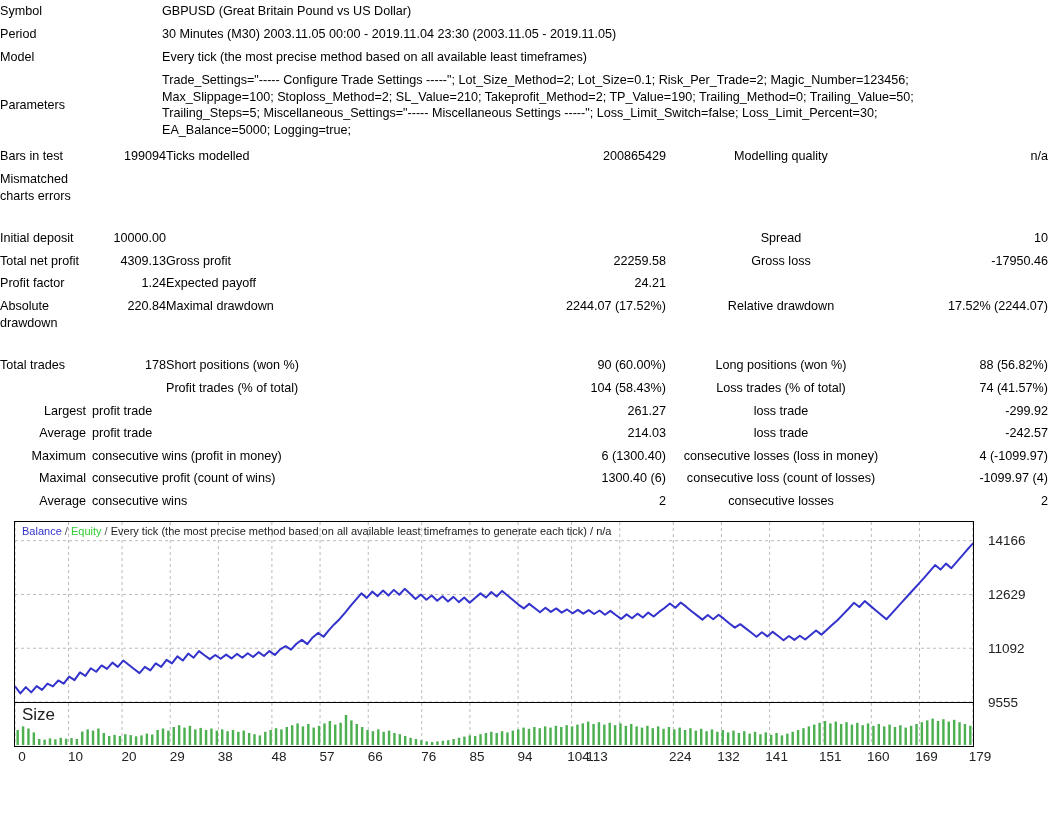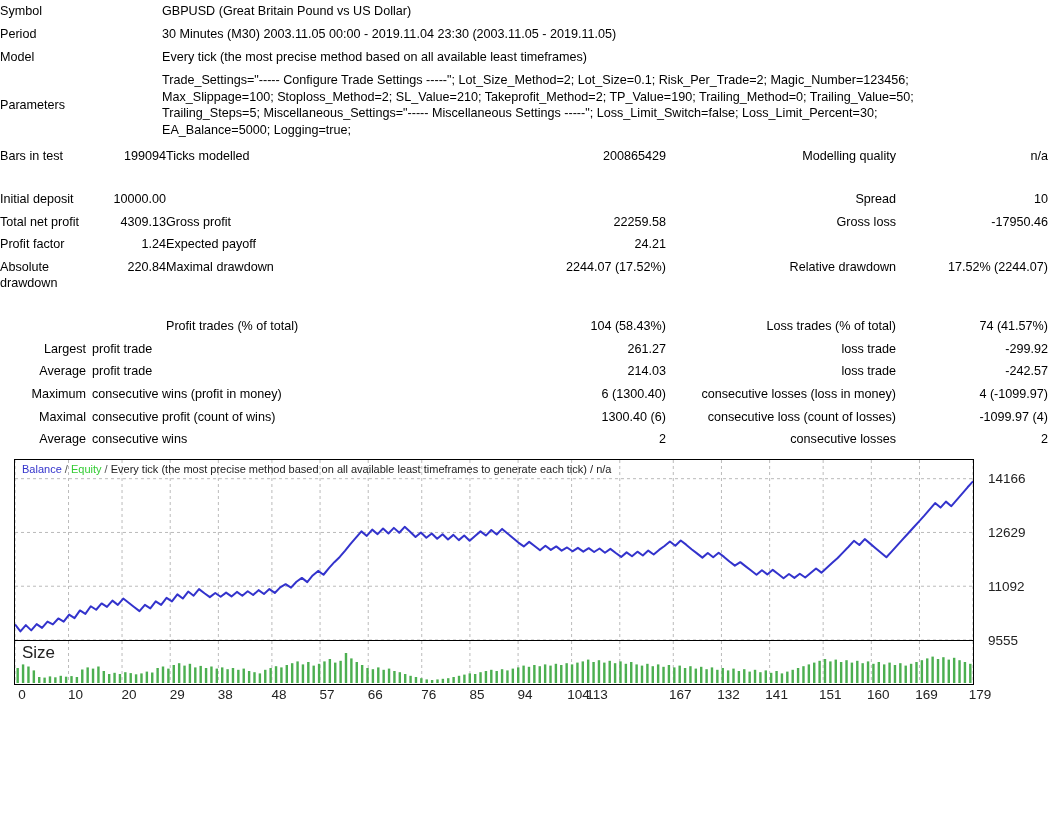--- a/index.html
+++ b/index.html
@@ -57,21 +57,21 @@
   table.stats td {
     font-size: 12.6px;
     padding: 3px 0;
     vertical-align: top;
     line-height: 1.32;
   }
   .c-lab1 { width: 92px;  text-align: left;  padding-left: 18px; }
   .c-val1 { width: 74px;  text-align: right; padding-right: 6px; }
   .c-lab2 { width: 340px; text-align: left;  padding-left: 6px; }
   .c-val2 { width: 160px; text-align: right; padding-right: 6px; }
-  .c-lab3 { width: 230px; text-align: right;  padding-left: 6px; }
+  .c-lab3 { width: 230px; text-align: center;  padding-left: 6px; }
   .c-val3 { width: 152px; text-align: right; padding-right: 20px; }
 
   .tall { line-height: 1.28; }
   .spacer-row td { height: 14px; padding: 0; font-size: 0; }
 
   
   .chart-wrap {
     position: relative;
     margin: 8px 0 0 14px;
     width: 1032px;
@@ -185,20 +185,28 @@
     <tbody>
       <tr>
         <td class="c-lab1">Bars in test</td>
         <td class="c-val1">199094</td>
         <td class="c-lab2">Ticks modelled</td>
         <td class="c-val2">200865429</td>
         <td class="c-lab3">Modelling quality</td>
         <td class="c-val3">n/a</td>
       </tr>
 
+      <tr>
+        <td class="c-lab1 tall">Mismatched charts errors</td>
+        <td class="c-val1"></td>
+        <td class="c-lab2"></td>
+        <td class="c-val2"></td>
+        <td class="c-lab3"></td>
+        <td class="c-val3"></td>
+      </tr>
 
       <tr class="spacer-row">
         <td colspan="6"></td>
       </tr>
 
       <tr>
         <td class="c-lab1 tall">Initial deposit</td>
         <td class="c-val1">10000.00</td>
         <td class="c-lab2"></td>
         <td class="c-val2"></td>
@@ -230,20 +238,28 @@
         <td class="c-lab2">Maximal drawdown</td>
         <td class="c-val2">2244.07 (17.52%)</td>
         <td class="c-lab3">Relative drawdown</td>
         <td class="c-val3">17.52% (2244.07)</td>
       </tr>
 
       <tr class="spacer-row">
         <td colspan="6"></td>
       </tr>
 
+      <tr>
+        <td class="c-lab1">Total trades</td>
+        <td class="c-val1">178</td>
+        <td class="c-lab2">Short positions (won %)</td>
+        <td class="c-val2">90 (60.00%)</td>
+        <td class="c-lab3">Long positions (won %)</td>
+        <td class="c-val3">88 (56.82%)</td>
+      </tr>
 
       <tr>
         <td class="c-lab1"></td>
         <td class="c-val1"></td>
         <td class="c-lab2">Profit trades (% of total)</td>
         <td class="c-val2">104 (58.43%)</td>
         <td class="c-lab3">Loss trades (% of total)</td>
         <td class="c-val3">74 (41.57%)</td>
       </tr>
 
@@ -546,21 +562,21 @@
         <div class="xtick" style="left: 163.207px;">29</div>
         <div class="xtick" style="left: 211.374px;">38</div>
         <div class="xtick" style="left: 264.894px;">48</div>
         <div class="xtick" style="left: 313.061px;">57</div>
         <div class="xtick" style="left: 361.229px;">66</div>
         <div class="xtick" style="left: 414.749px;">76</div>
         <div class="xtick" style="left: 462.916px;">85</div>
         <div class="xtick" style="left: 511.084px;">94</div>
         <div class="xtick" style="left: 564.603px;">104</div>
         <div class="xtick" style="left: 583px;">113</div>
-        <div class="xtick" style="left: 666.291px;">167</div>
+        <div class="xtick" style="left: 666.291px;">224</div>
         <div class="xtick" style="left: 714.458px;">132</div>
         <div class="xtick" style="left: 762.626px;">141</div>
         <div class="xtick" style="left: 816.145px;">151</div>
         <div class="xtick" style="left: 864.313px;">160</div>
         <div class="xtick" style="left: 912.48px;">169</div>
         <div class="xtick" style="left: 966px;">179</div>
       </div>
   </div>
 
 </div>

